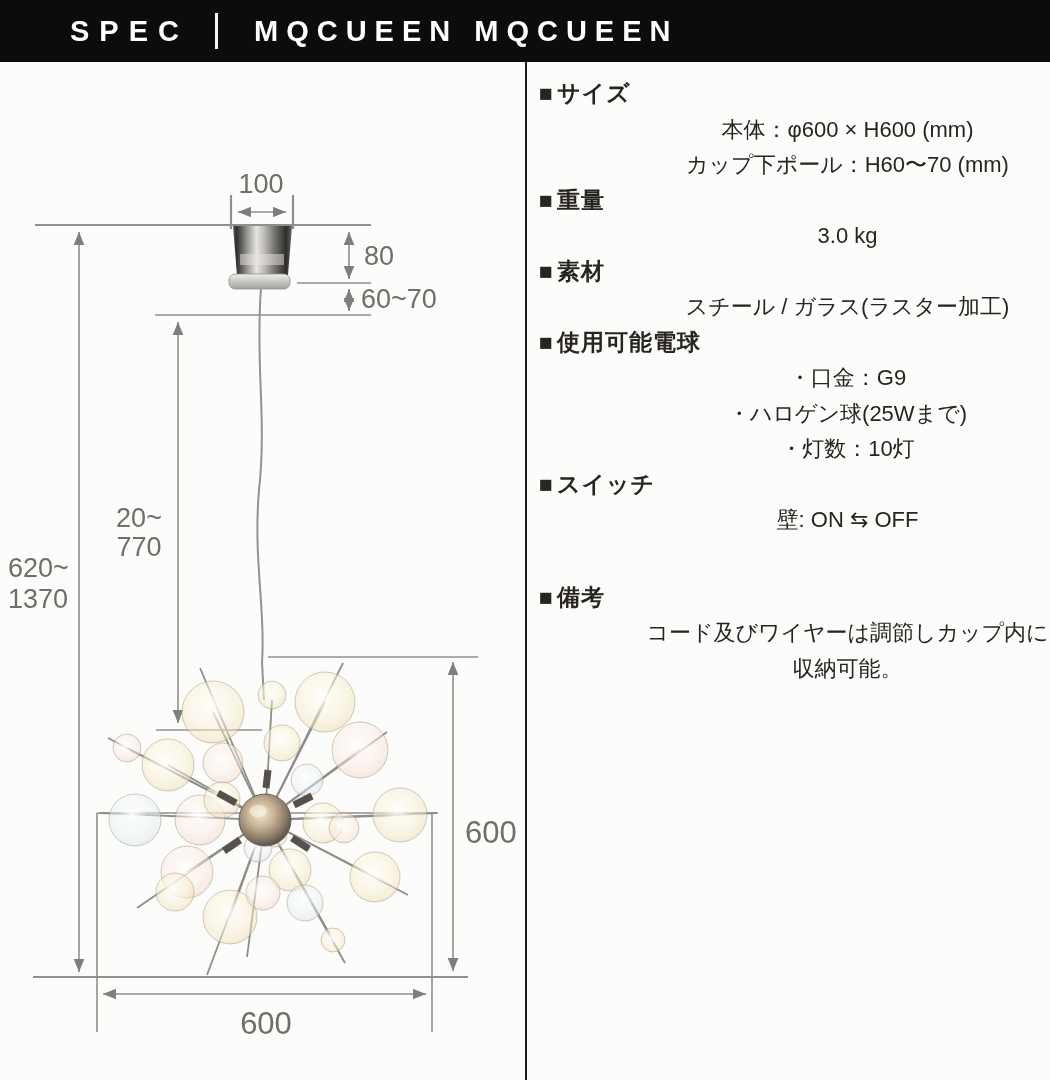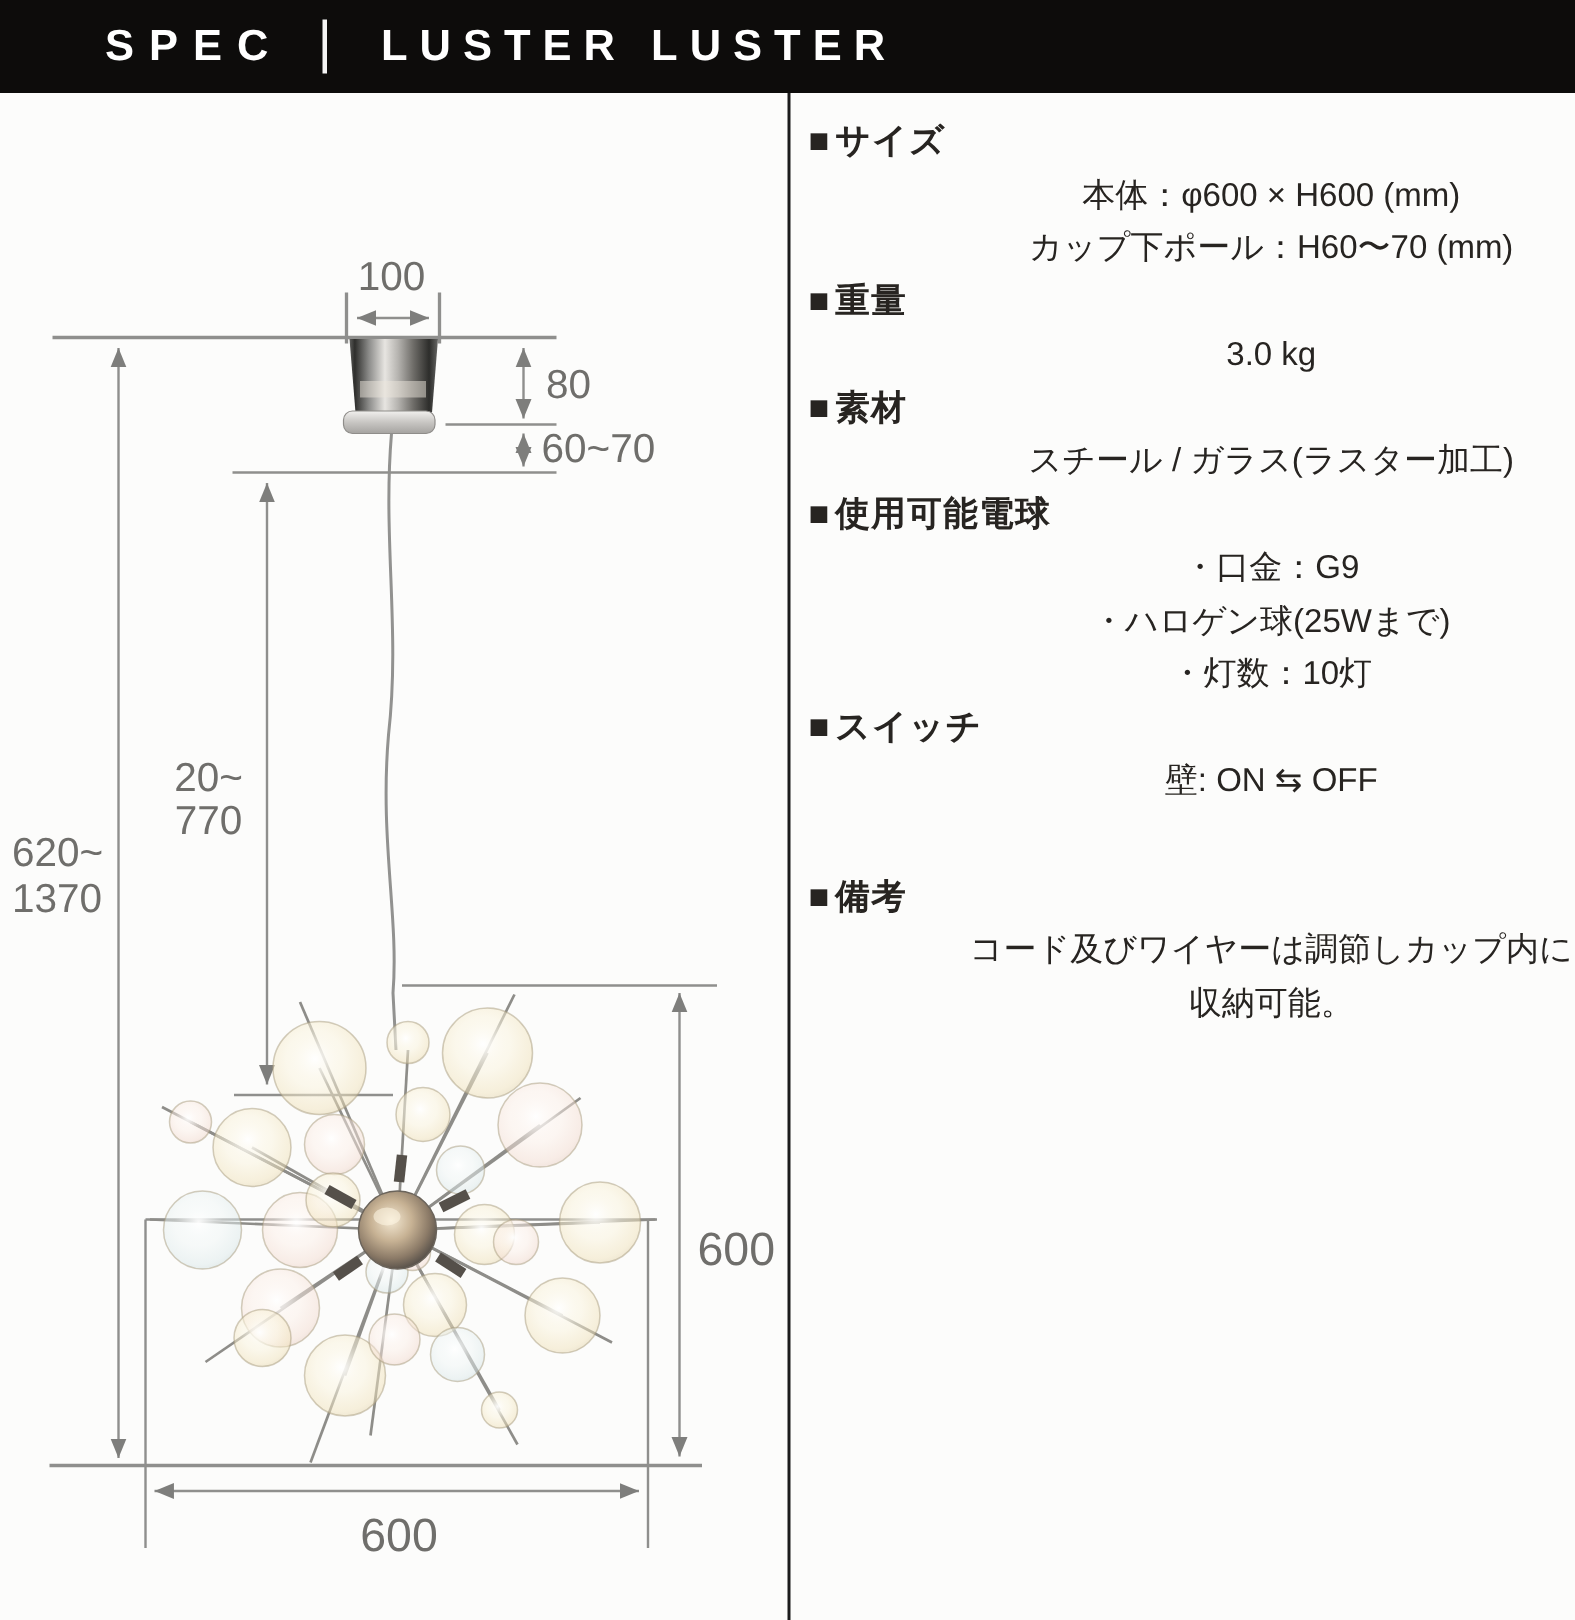--- a/index.html
+++ b/index.html
@@ -38,21 +38,21 @@
   .bub{stroke:rgba(168,156,126,0.5);stroke-width:1;}
 </style>
 </head>
 <body>
 
 <div class="page">
 
   <div class="header">
     <div class="header-left">SPEC</div>
     <div class="header-sep"></div>
-    <div class="header-title">LUSTER LUSTER</div>
+    <div class="header-title">MQCUEEN MQCUEEN</div>
   </div>
 
   <div class="divider"></div>
 
   <svg class="diagram" width="526" height="1018" viewBox="0 62 526 1018">
     <defs>
       <marker id="arr" viewBox="0 0 10 9" refX="9" refY="4.5" markerWidth="9" markerHeight="9" orient="auto-start-reverse">
         <path d="M0,0.8 L9,4.5 L0,8.2 Z" fill="#7e7e7c"></path>
       </marker>
       <linearGradient id="cupGrad" x1="0" y1="0" x2="1" y2="0">

